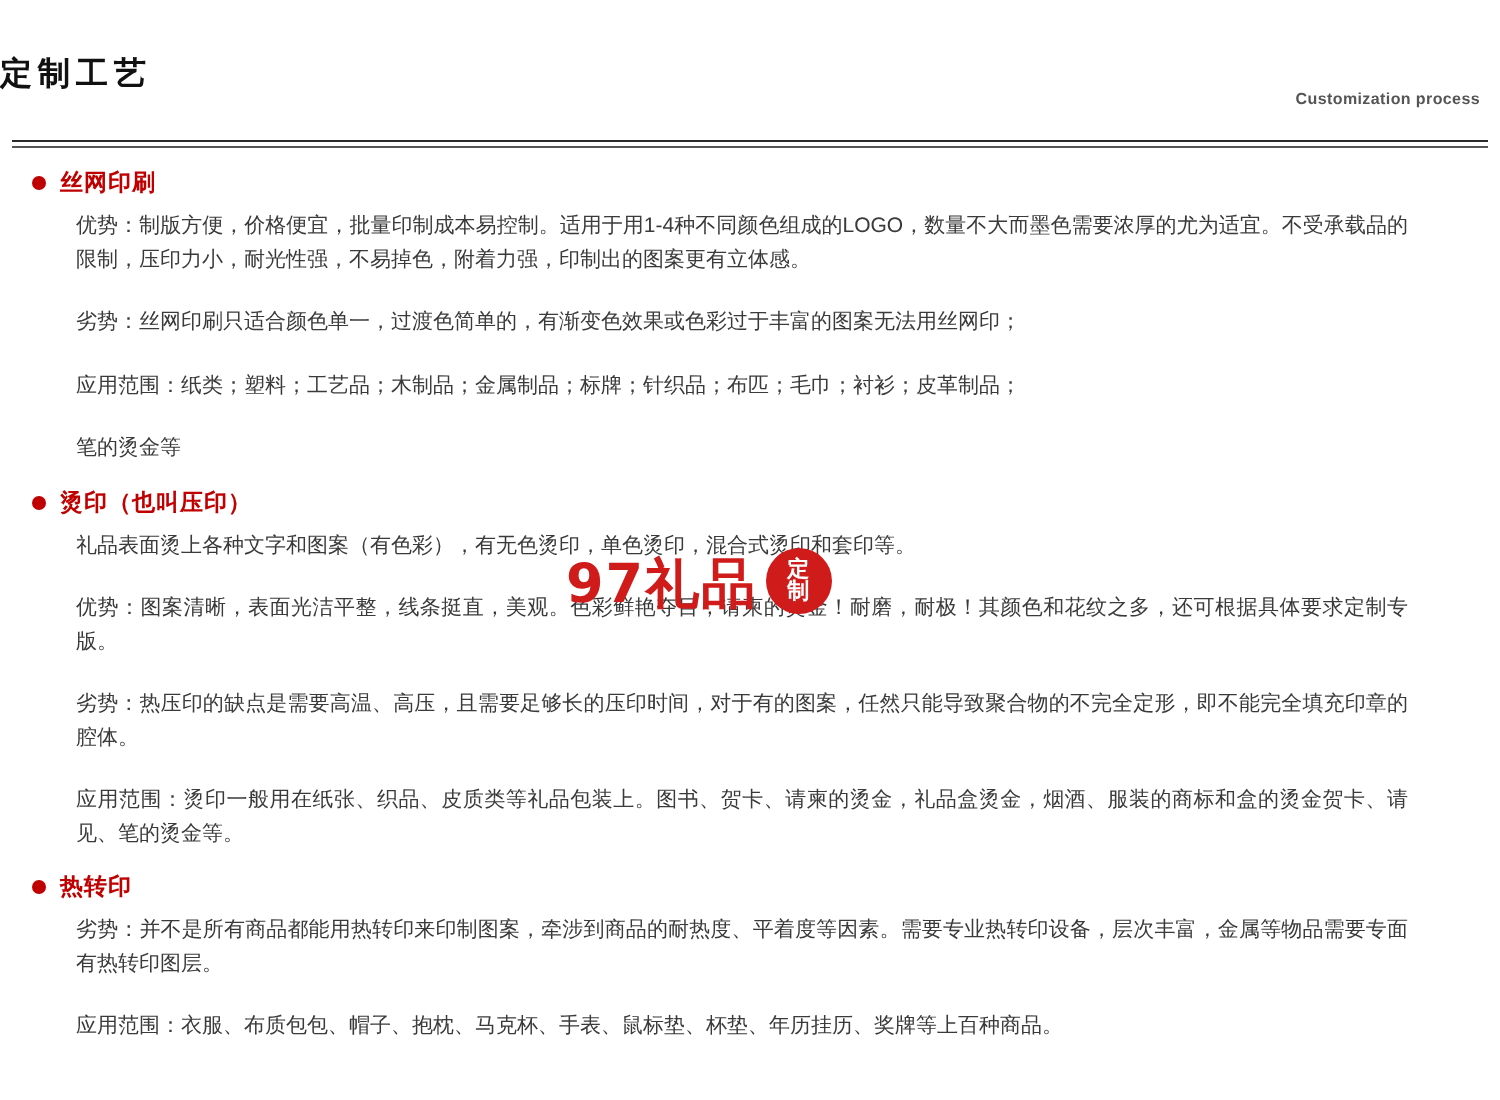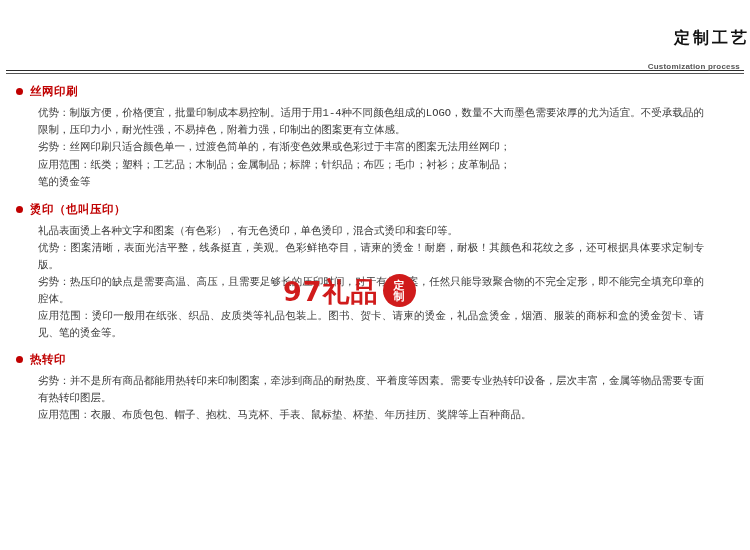--- a/index.html
+++ b/index.html
@@ -20,50 +20,49 @@
     width: 750px;
     height: 550px;
     box-sizing: border-box;
   }
   
   .header {
     position: relative;
     height: 70px;
   }
   .header-title {
-    text-align: right;
+    text-align: left;
     font-size: 16px;
     font-weight: bold;
     letter-spacing: 3px;
     color: #111111;
     padding-top: 30px;
     line-height: 1;
   }
   .header-sub {
     position: absolute;
     right: 10px;
-    top: 62px;
+    top: 45px;
     font-size: 8px;
     font-weight: bold;
     color: #555555;
     letter-spacing: 0.2px;
   }
   .rule {
     height: 1px;
     background: #2b2b2b;
     margin: 0 6px;
   }
   .rule.thin {
     margin-top: 2px;
     background: #555555;
   }
   
   .content {
     padding: 10px 32px 0 16px;
-    font-family: Liberation Mono, monospace;
   }
   .section {
     margin-bottom: 11px;
   }
   .section-head {
     display: flex;
     align-items: center;
     margin-bottom: 6px;
   }
   .bullet {
@@ -83,21 +82,21 @@
   }
   .para {
     font-size: 10.5px;
     line-height: 16.5px;
     color: #3a3a3a;
     margin: 0 0 0 22px;
     text-align: justify;
     padding-right: 14px;
   }
   .para + .para {
-    margin-top: 1px;
+    margin-top: 15px;
   }
   
   .watermark {
     position: absolute;
     left: 283px;
     top: 274px;
     display: flex;
     pointer-events: none;
   }
   .wm-text {

